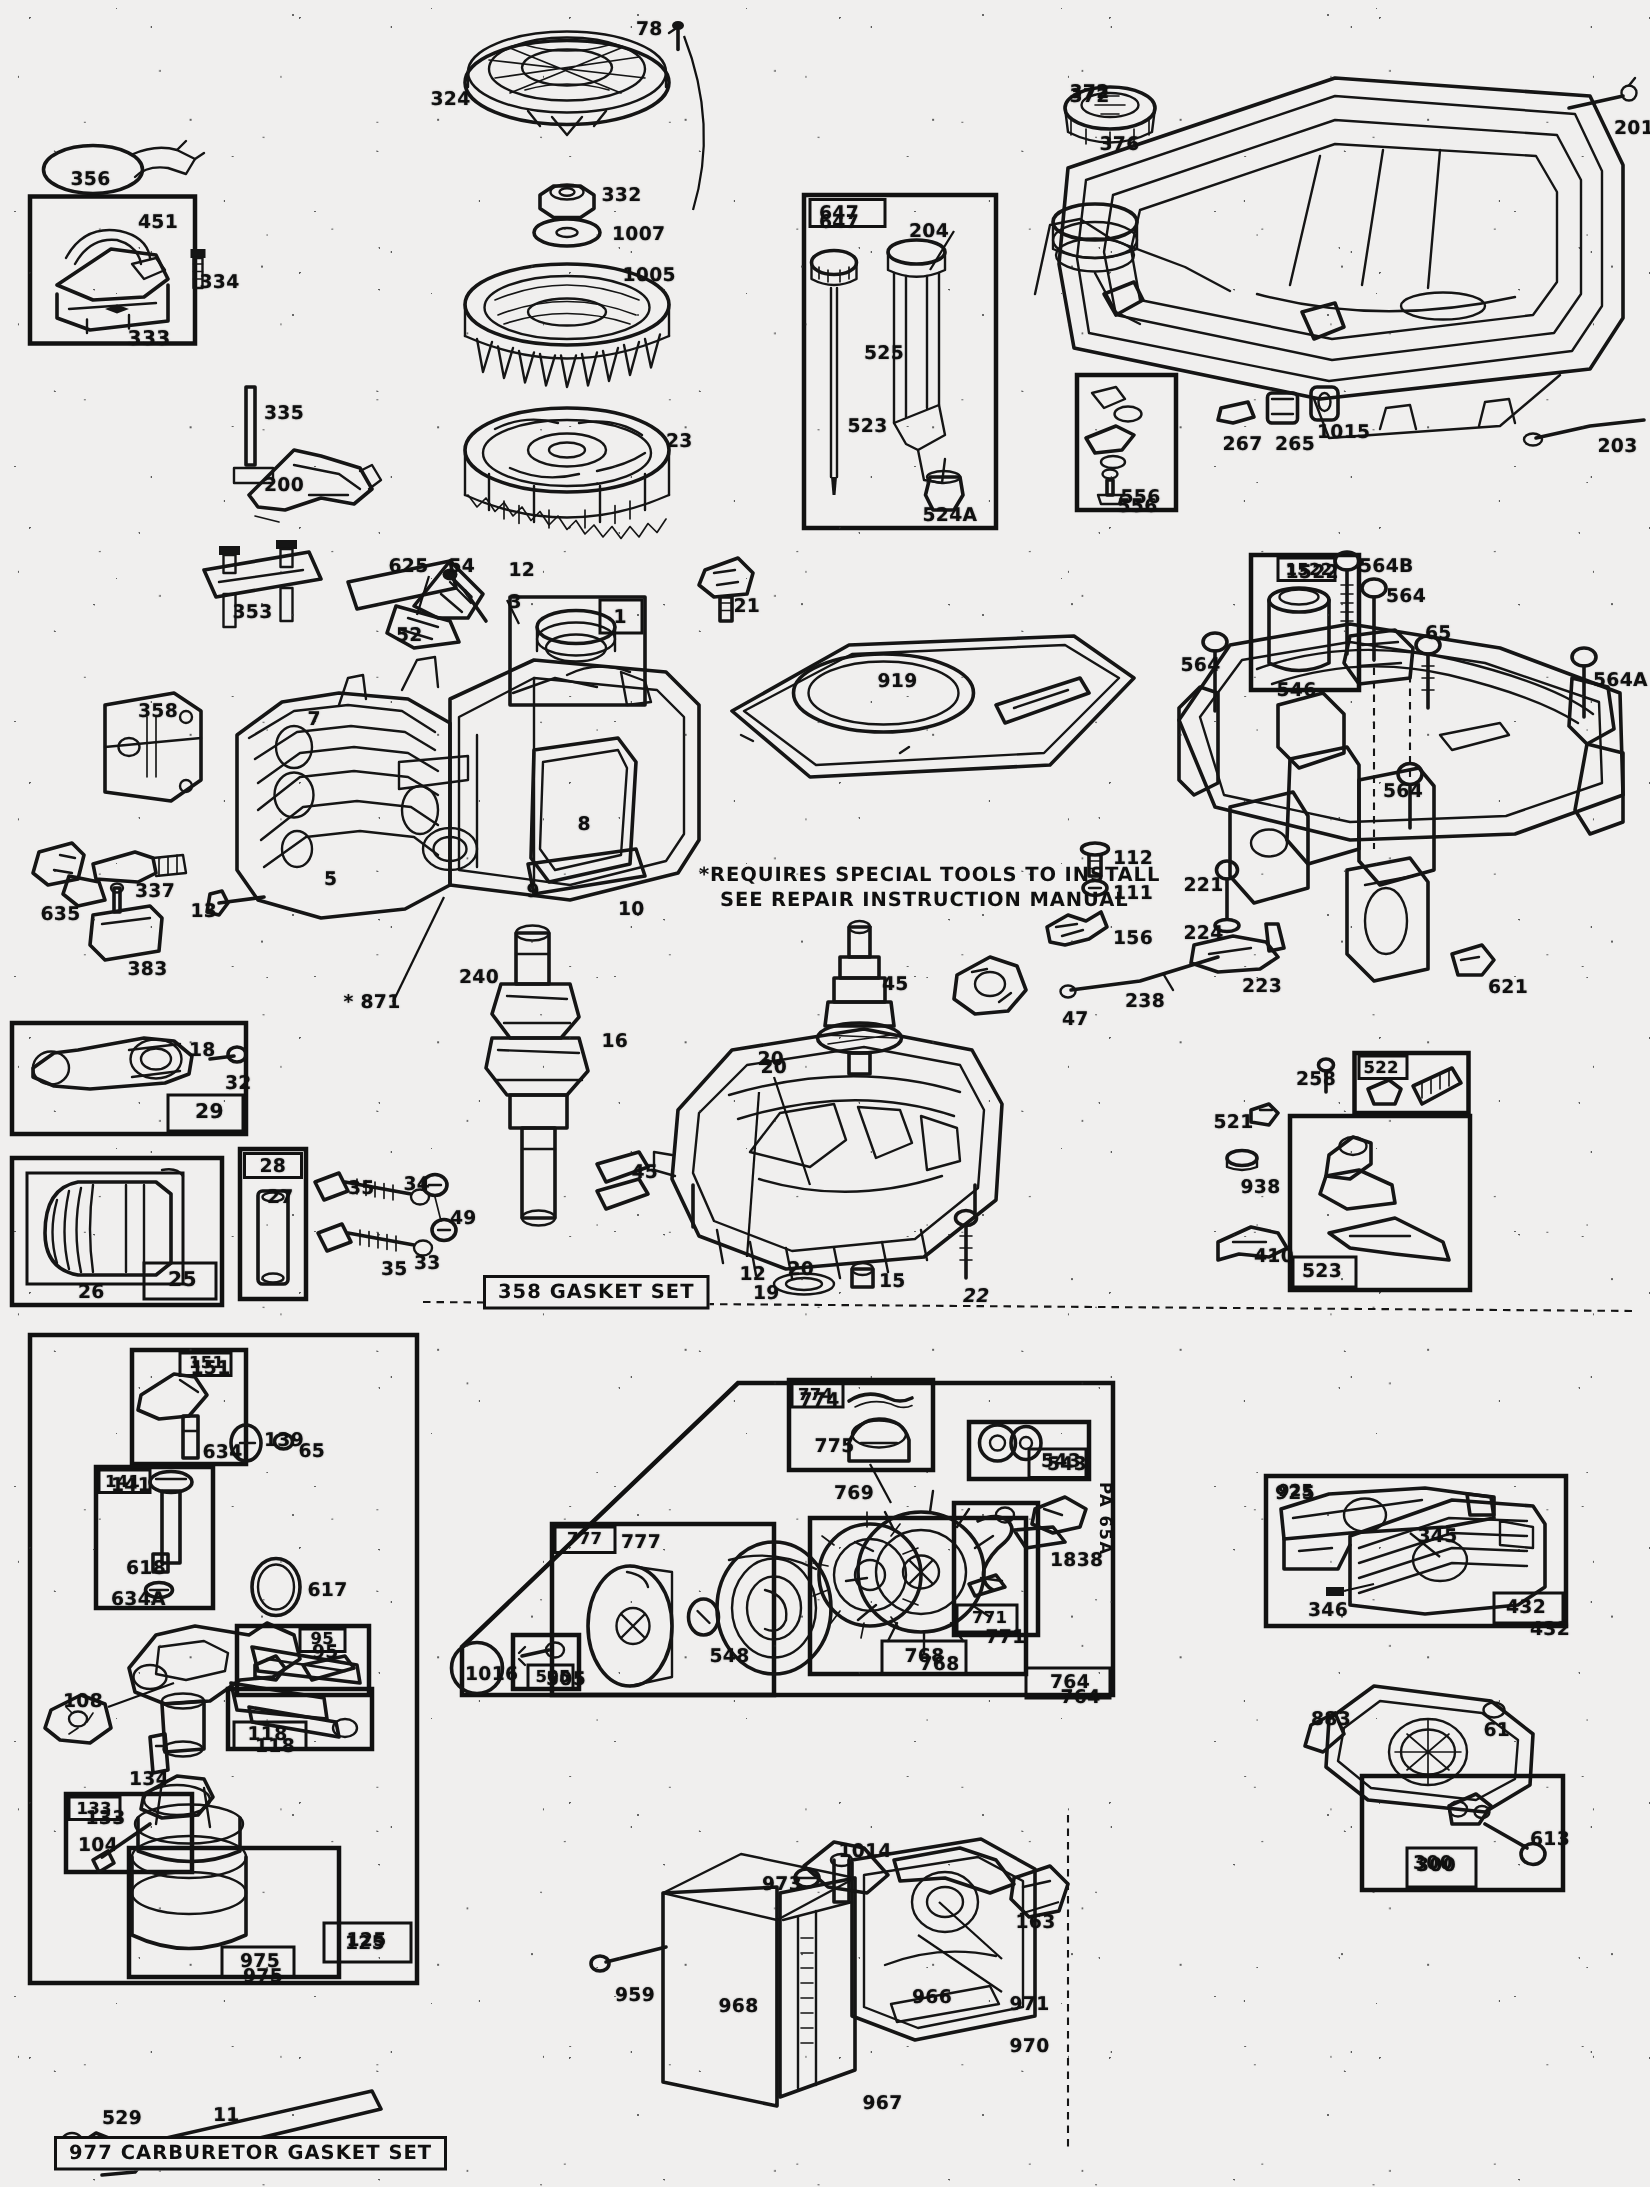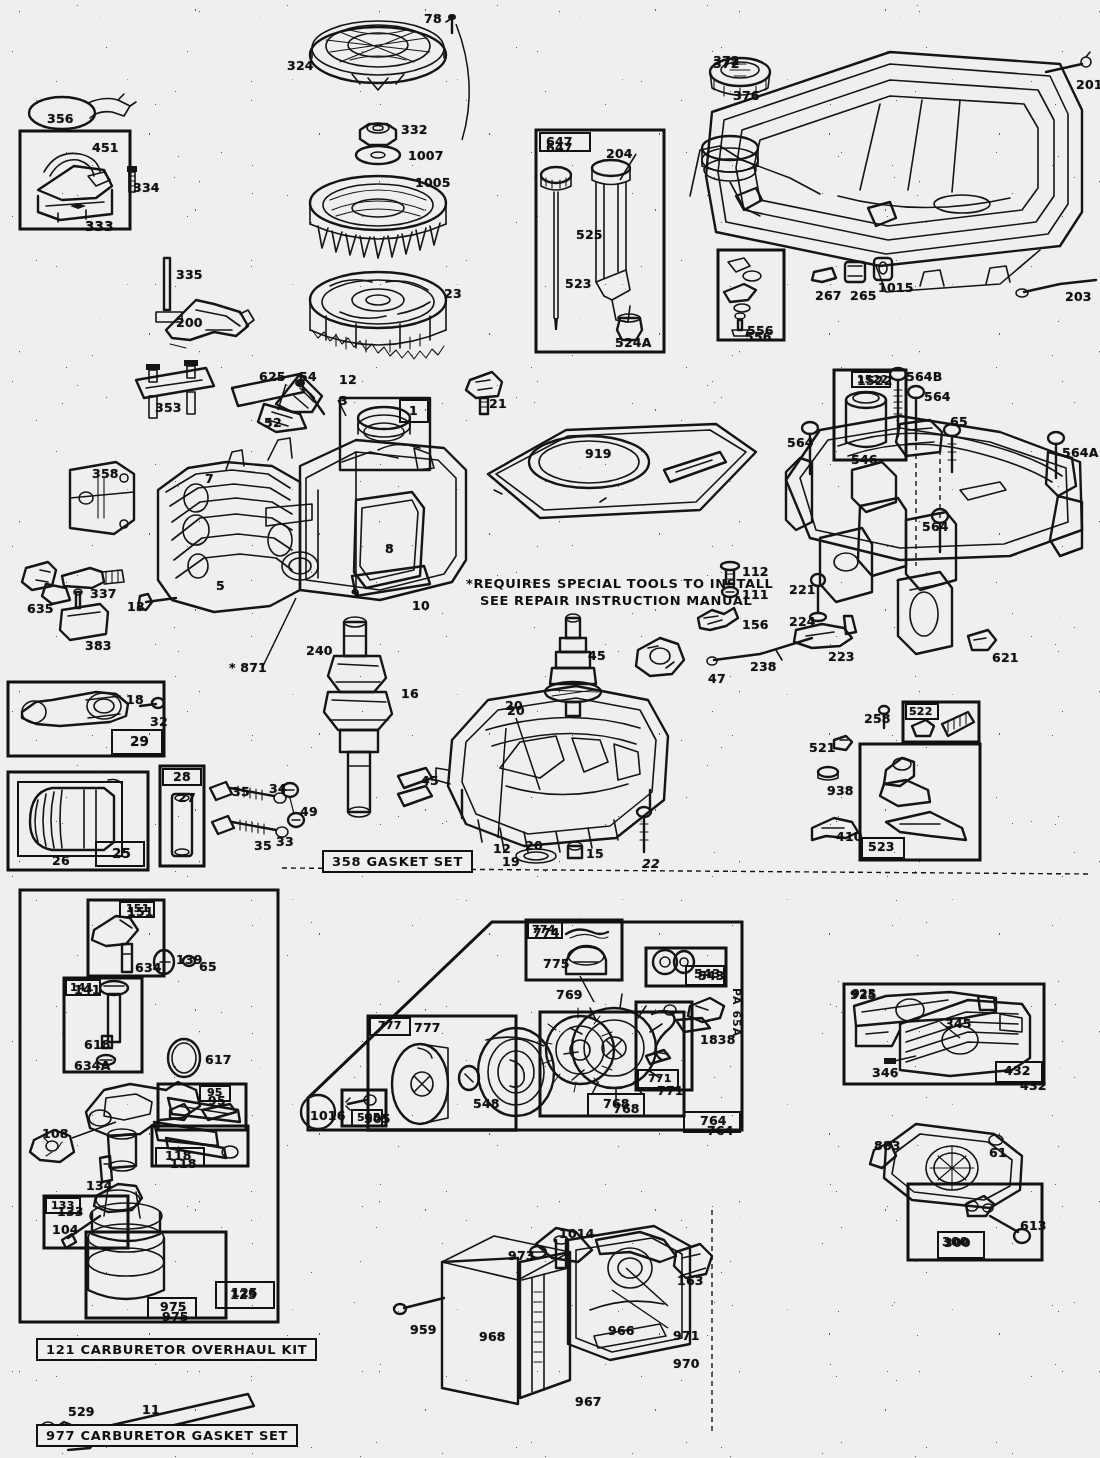--- a/index.html
+++ b/index.html
@@ -926,21 +926,20 @@
     </g>
 
   </svg>
 
   <div id="noise"></div>
 
   <div class="cap" style="left:466px;top:575px;">*REQUIRES SPECIAL TOOLS TO INSTALL</div>
   <div class="cap" style="left:480px;top:592px;">SEE REPAIR INSTRUCTION MANUAL</div>
 
   <div class="kitlabel" style="left:322px;top:850px;">358  GASKET SET</div>
-  <div class="kitlabel" style="left:36px;top:1338px;">121   CARBURETOR OVERHAUL KIT</div>
   <div class="kitlabel" style="left:36px;top:1424px;">977  CARBURETOR GASKET SET</div>
 
   <div class="num lg" style="left:85px;top:220px;">333</div>
   <div class="num" style="left:339px;top:374px;">12</div>
   <div class="num" style="left:339px;top:395px;">3</div>
   <div class="num" style="left:409px;top:405px;">1</div>
   <div class="num" style="left:229px;top:662px;">* 871</div>
   <div class="num lg" style="left:130px;top:735px;">29</div>
   <div class="num lg" style="left:112px;top:847px;">25</div>
   <div class="num" style="left:173px;top:771px;">28</div>

